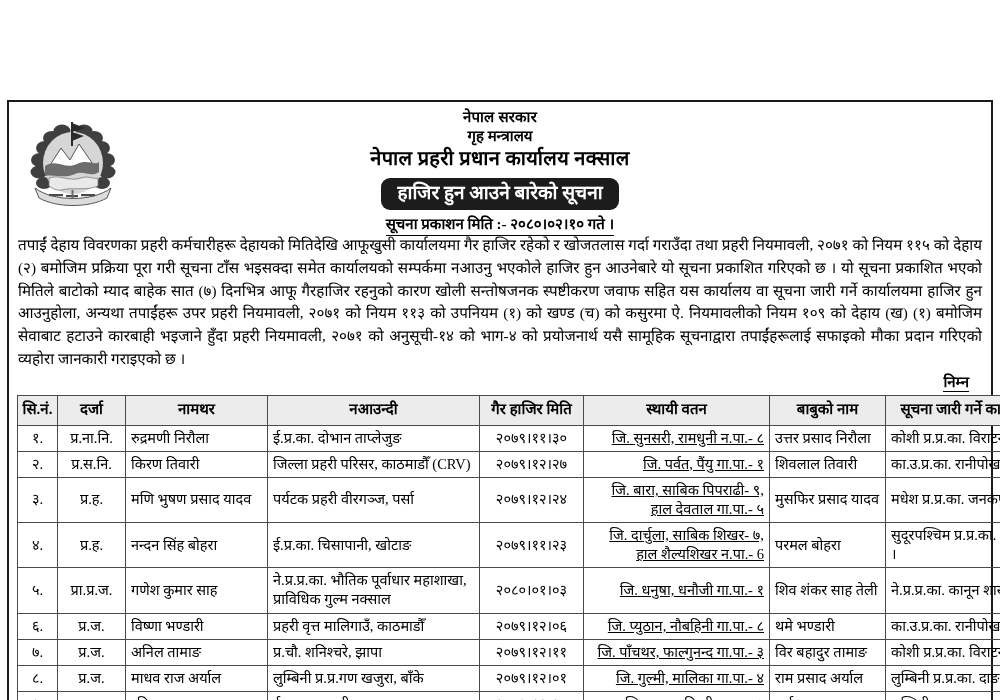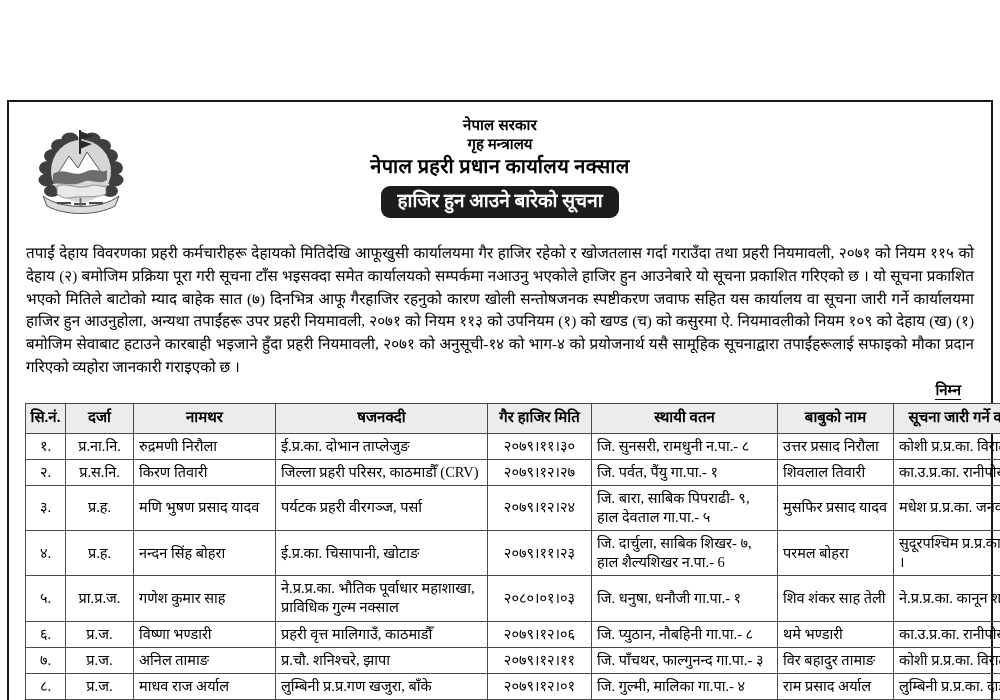--- a/index.html
+++ b/index.html
@@ -23,21 +23,21 @@
   
   .doc-frame {
     position: absolute;
     left: 7px;
     top: 100px;
     width: 986px;
     height: 600px;
     border: 2px solid #1a1a1a;
     border-bottom: none;
     box-sizing: border-box;
-    padding: 8px;
+    padding: 0;
   }
   .doc-inner {
     position: relative;
     width: 100%;
     height: 100%;
     padding: 4px 8px 0 8px;
     box-sizing: border-box;
   }
 
   
@@ -152,21 +152,21 @@
     font-weight: bold;
     text-align: center;
     padding: 4px 4px 5px 4px;
     font-size: 15px;
   }
   td.c-sn   { text-align: center; }
   td.c-rank { text-align: center; }
   td.c-name { text-align: left; }
   td.c-post { text-align: left; }
   td.c-date { text-align: center; }
-  td.c-addr { text-align: left; }
+  td.c-addr { text-align: right; text-decoration: underline; }
   td.c-father { text-align: left; }
   td.c-office { text-align: left; }
 
   col.w-sn     { width: 40px; }
   col.w-rank   { width: 68px; }
   col.w-name   { width: 142px; }
   col.w-post   { width: 212px; }
   col.w-date   { width: 104px; }
   col.w-addr   { width: 186px; }
   col.w-father { width: 116px; }
@@ -226,20 +226,23 @@
         <div class="head-lines">
           <div class="gov-line">नेपाल सरकार</div>
           <div class="ministry-line">गृह मन्त्रालय</div>
           <div class="office-line">नेपाल प्रहरी प्रधान कार्यालय नक्साल</div>
         </div>
 
         <div class="notice-title-wrap">
           <span class="notice-title">हाजिर हुन आउने बारेको सूचना</span>
         </div>
 
+        <div class="pub-date-wrap">
+          <span class="pub-date">सूचना प्रकाशन मिति :- २०८०।०२।१० गते ।</span>
+        </div>
       </div>
 
       <div class="body-para">तपाईं देहाय विवरणका प्रहरी कर्मचारीहरू देहायको मितिदेखि आफूखुसी कार्यालयमा गैर हाजिर रहेको र खोजतलास गर्दा गराउँदा तथा प्रहरी नियमावली, २०७१ को नियम ११५ को देहाय (२) बमोजिम प्रक्रिया पूरा गरी सूचना टाँस भइसक्दा समेत कार्यालयको सम्पर्कमा नआउनु भएकोले हाजिर हुन आउनेबारे यो सूचना प्रकाशित गरिएको छ । यो सूचना प्रकाशित भएको मितिले बाटोको म्याद बाहेक सात (७) दिनभित्र आफू गैरहाजिर रहनुको कारण खोली सन्तोषजनक स्पष्टीकरण जवाफ सहित यस कार्यालय वा सूचना जारी गर्ने कार्यालयमा हाजिर हुन आउनुहोला, अन्यथा तपाईंहरू उपर प्रहरी नियमावली, २०७१ को नियम ११३ को उपनियम (१) को खण्ड (च) को कसुरमा ऐ. नियमावलीको नियम १०९ को देहाय (ख) (१) बमोजिम सेवाबाट हटाउने कारबाही भइजाने हुँदा प्रहरी नियमावली, २०७१ को अनुसूची-१४ को भाग-४ को प्रयोजनार्थ यसै सामूहिक सूचनाद्वारा तपाईंहरूलाई सफाइको मौका प्रदान गरिएको व्यहोरा जानकारी गराइएको छ ।</div>
 
       <div class="nimna-wrap">
         <span class="nimna">निम्न</span>
       </div>
 
       <table class="roster">
         <colgroup>
@@ -250,21 +253,21 @@
           <col class="w-date">
             <col class="w-addr">
             <col class="w-father">
             <col class="w-office">
         </colgroup>
         <thead>
           <tr>
             <th>सि.नं.</th>
             <th>दर्जा</th>
             <th>नामथर</th>
-            <th>षजनक्दी</th>
+            <th>नआउन्दी</th>
             <th>गैर हाजिर मिति</th>
             <th>स्थायी वतन</th>
             <th>बाबुको नाम</th>
             <th>सूचना जारी गर्ने कार्यालय</th>
           </tr>
         </thead>
         <tbody>
             <tr>
               <td class="c-sn">१.</td>
               <td class="c-rank">प्र.ना.नि.</td>

